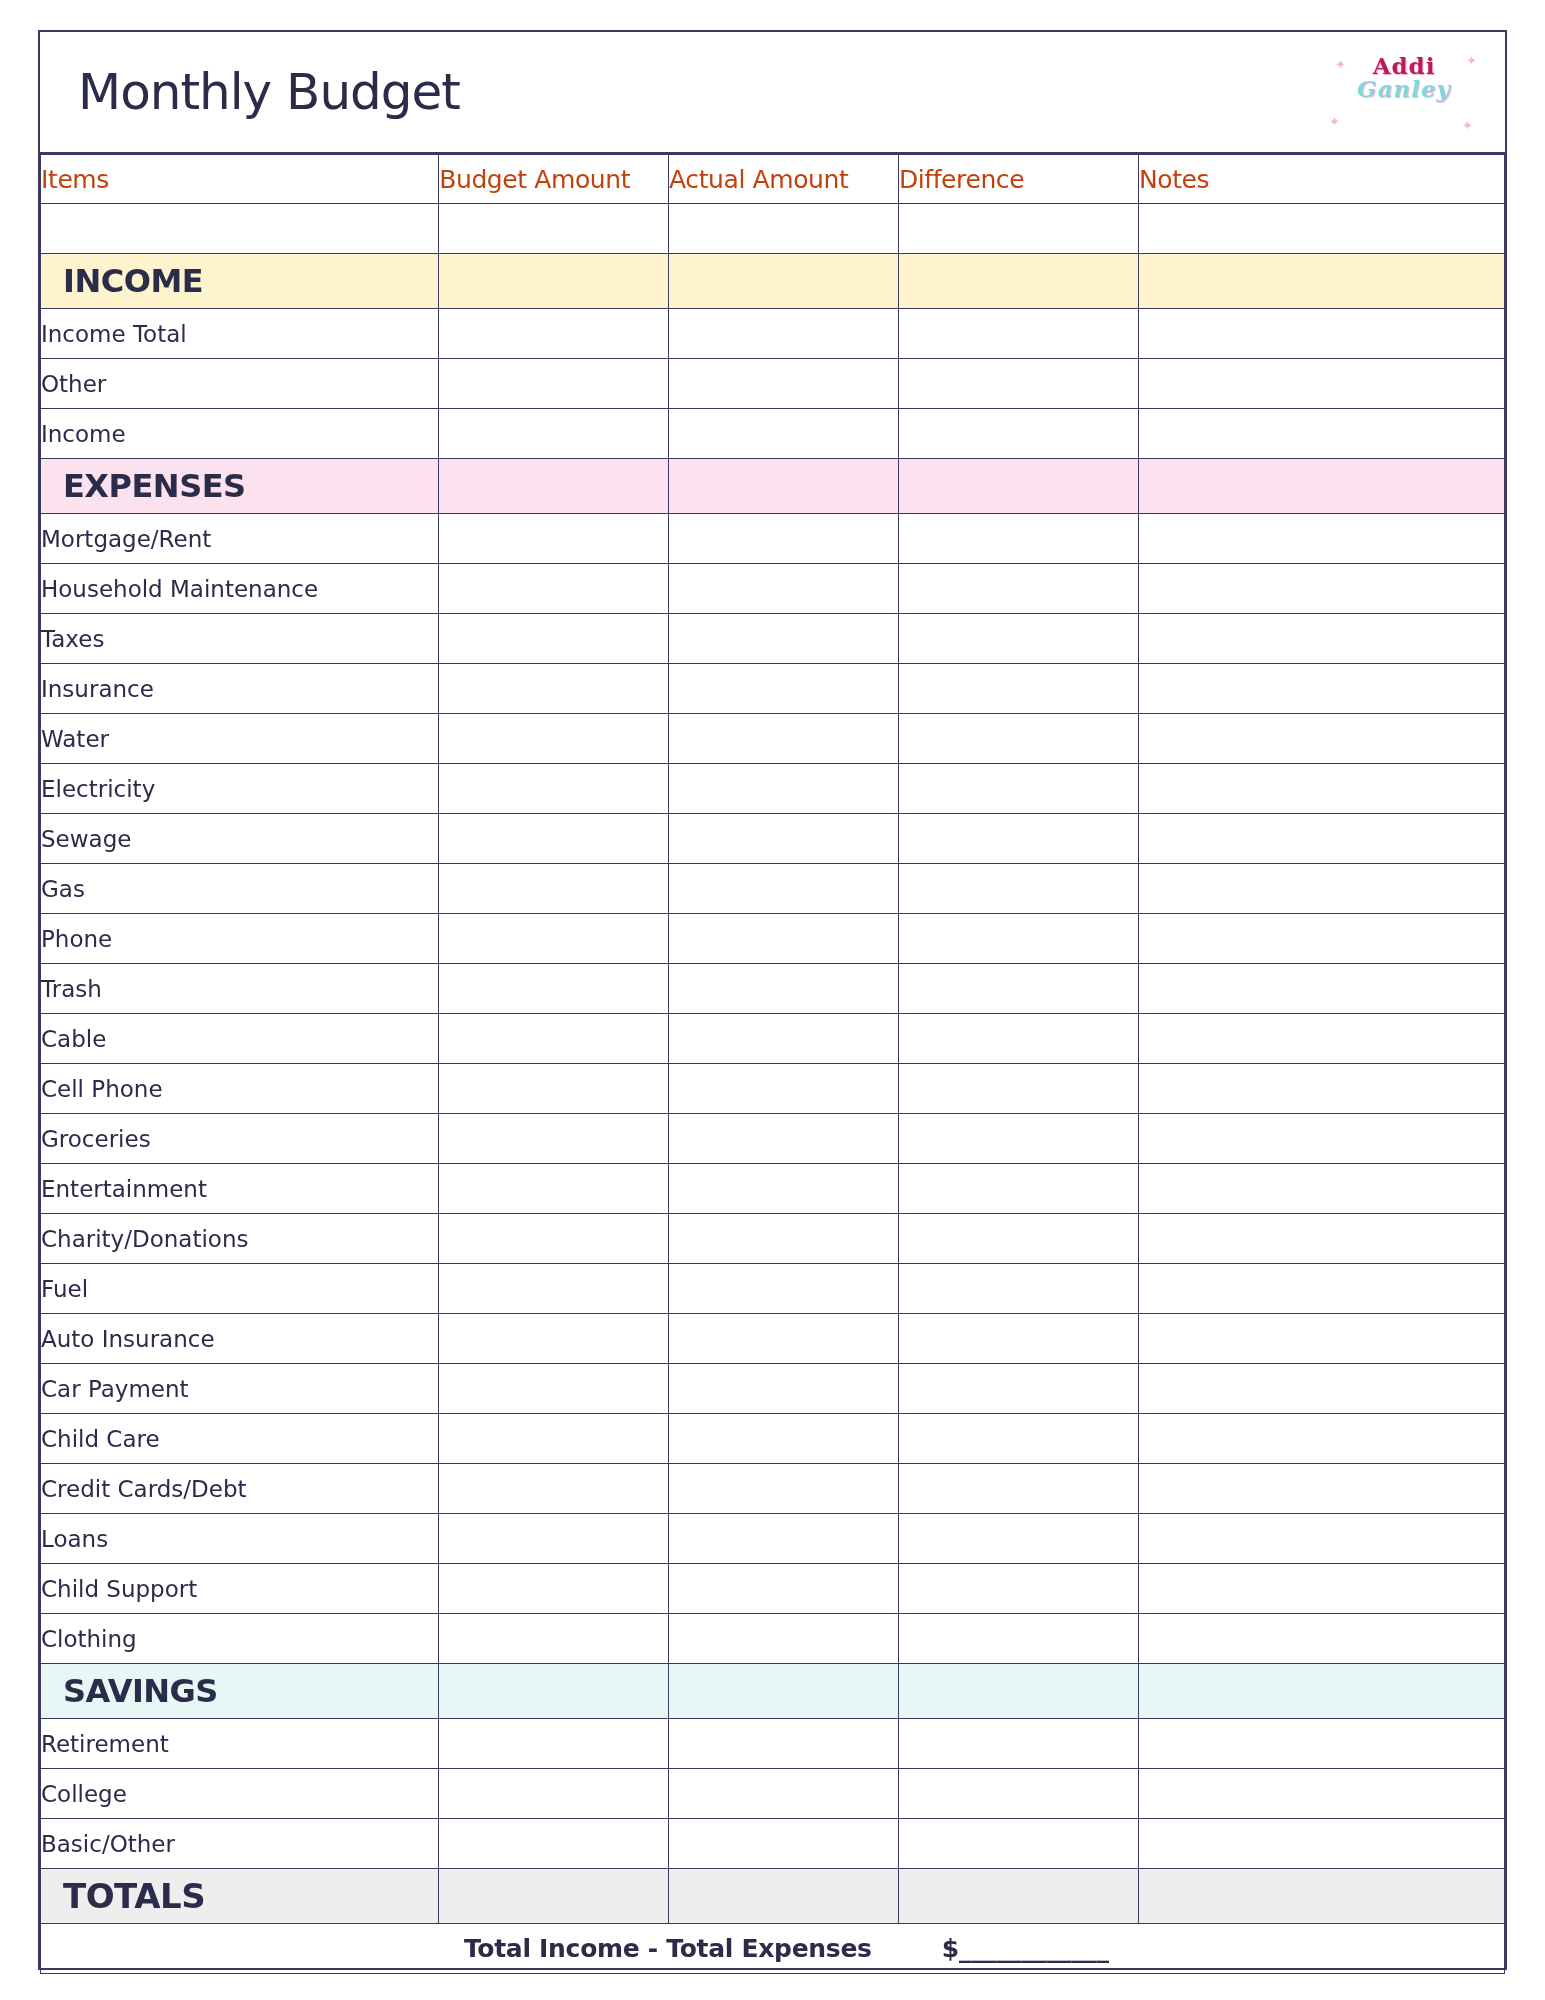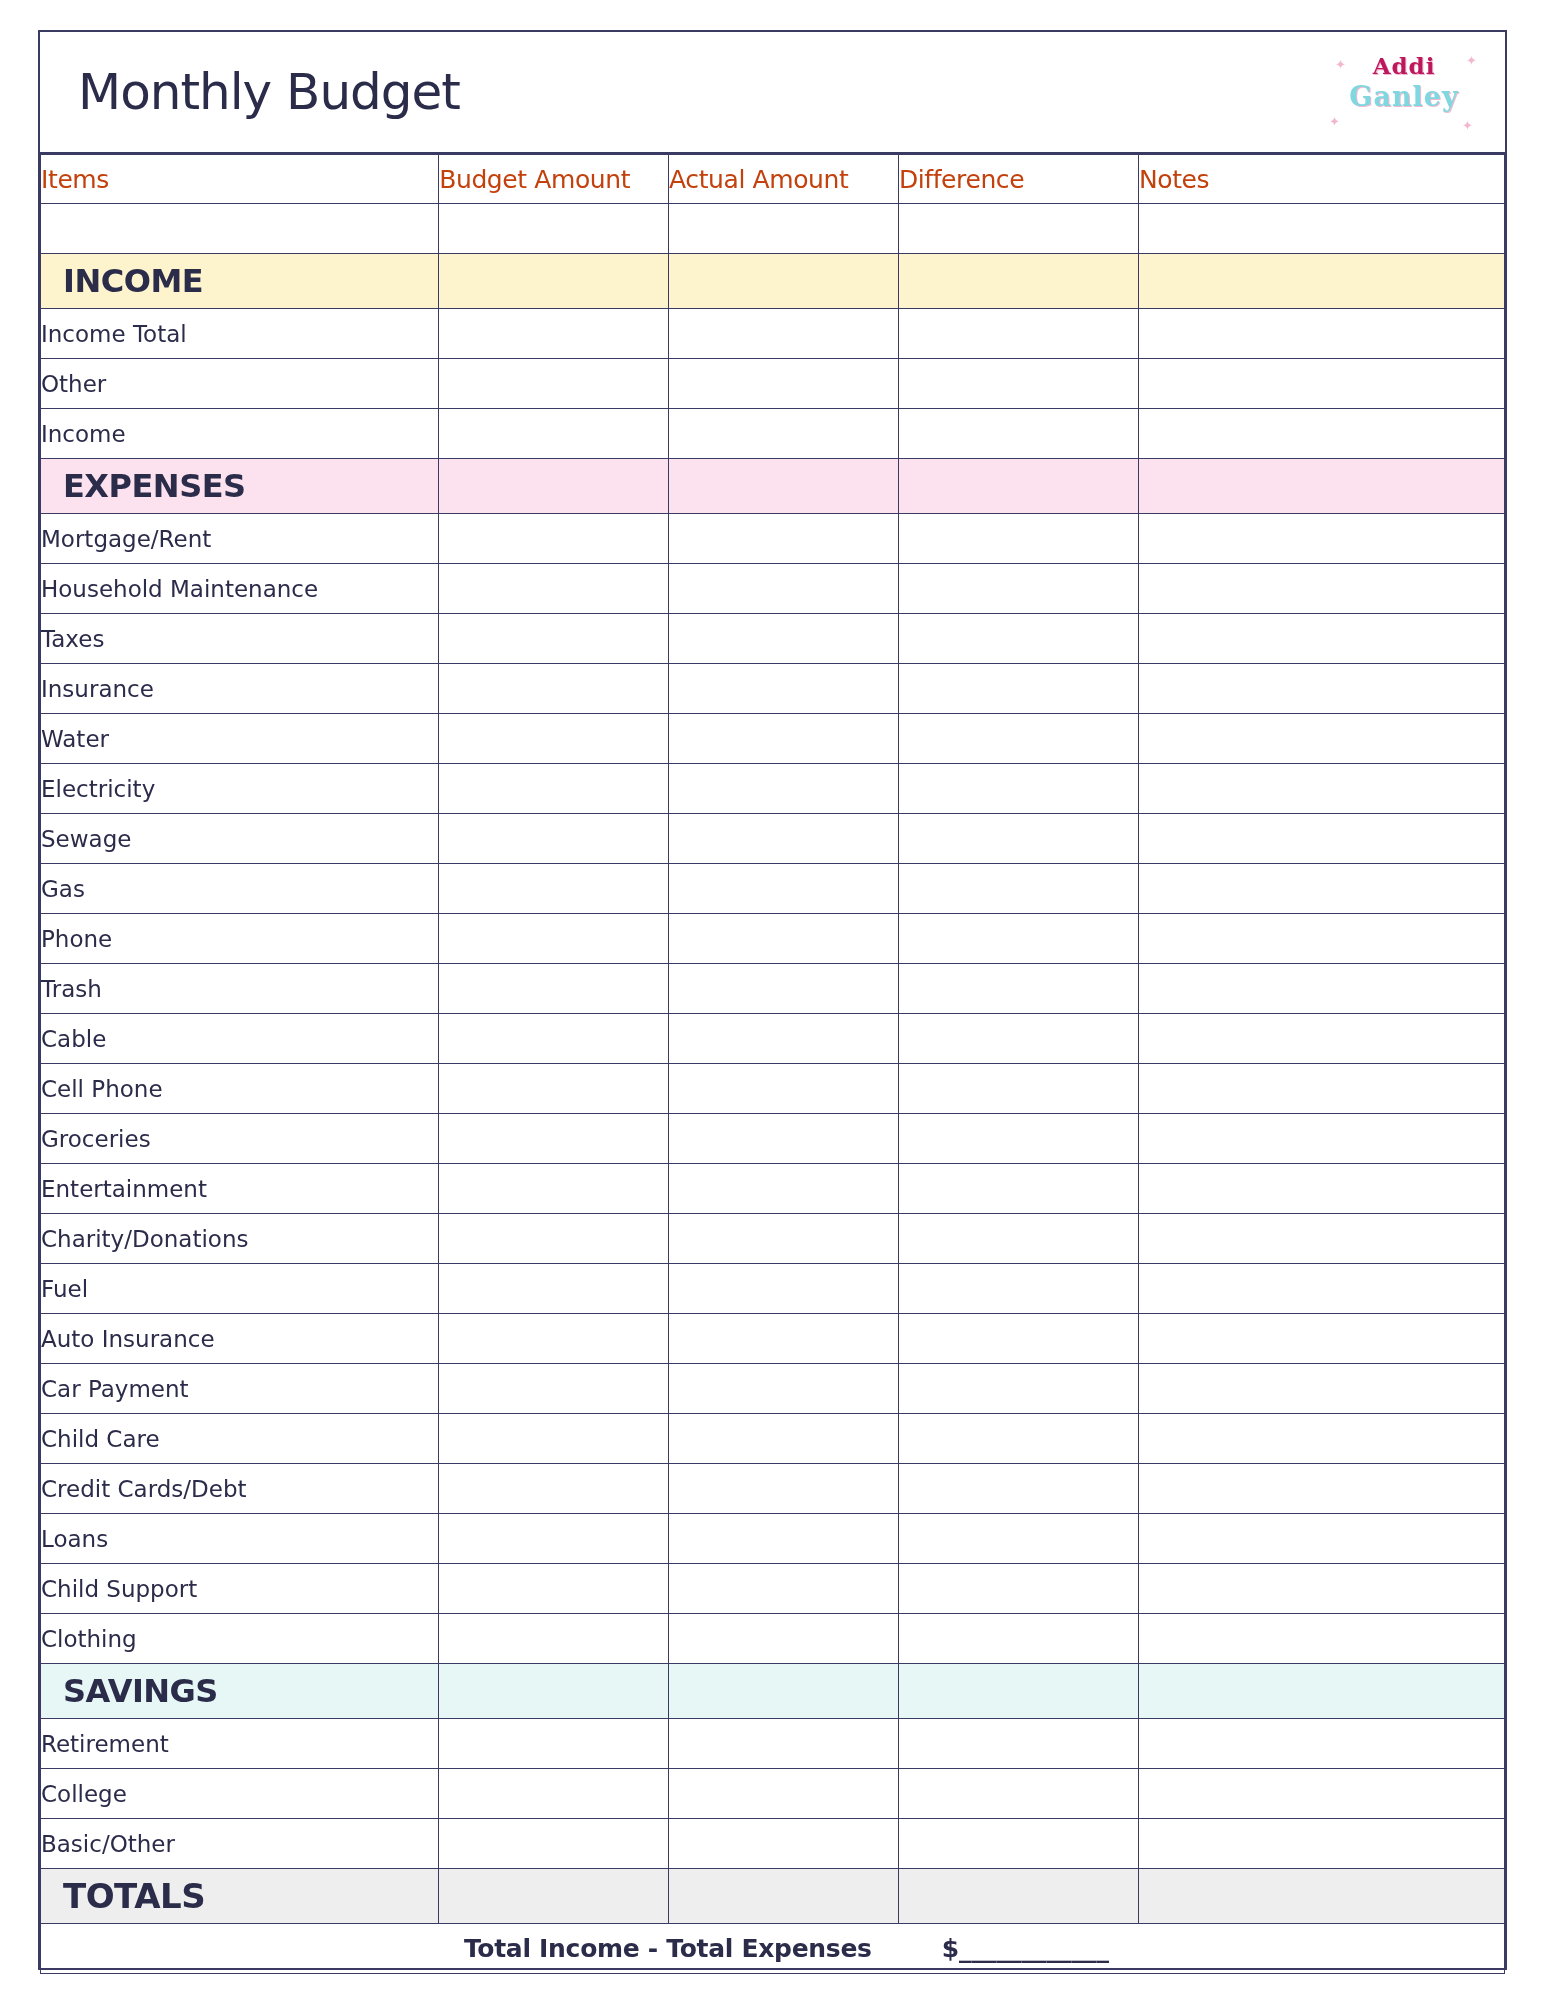--- a/index.html
+++ b/index.html
@@ -59,26 +59,27 @@
   .brand-line1 {
     font-family: "DejaVu Serif", serif;
     font-weight: bold;
     font-size: 23px;
     color: #be185d;
     letter-spacing: 1px;
     text-shadow: 1px 1px 0 #f0b8d0;
   }
   .brand-line2 {
     font-family: "DejaVu Serif", serif;
+    font-style: italic;
     font-weight: bold;
-    font-size: 27px;
+    font-size: 23px;
     color: #7fd8e0;
     letter-spacing: 1px;
     text-shadow: 1px 1px 0 #f0b8d0;
-    margin-top: 6px;
+    margin-top: 0;
   }
   .brand-spark {
     position: absolute;
     color: #f3b6cf;
     font-size: 13px;
   }
 
   
   table.budget {
     width: 100%;

